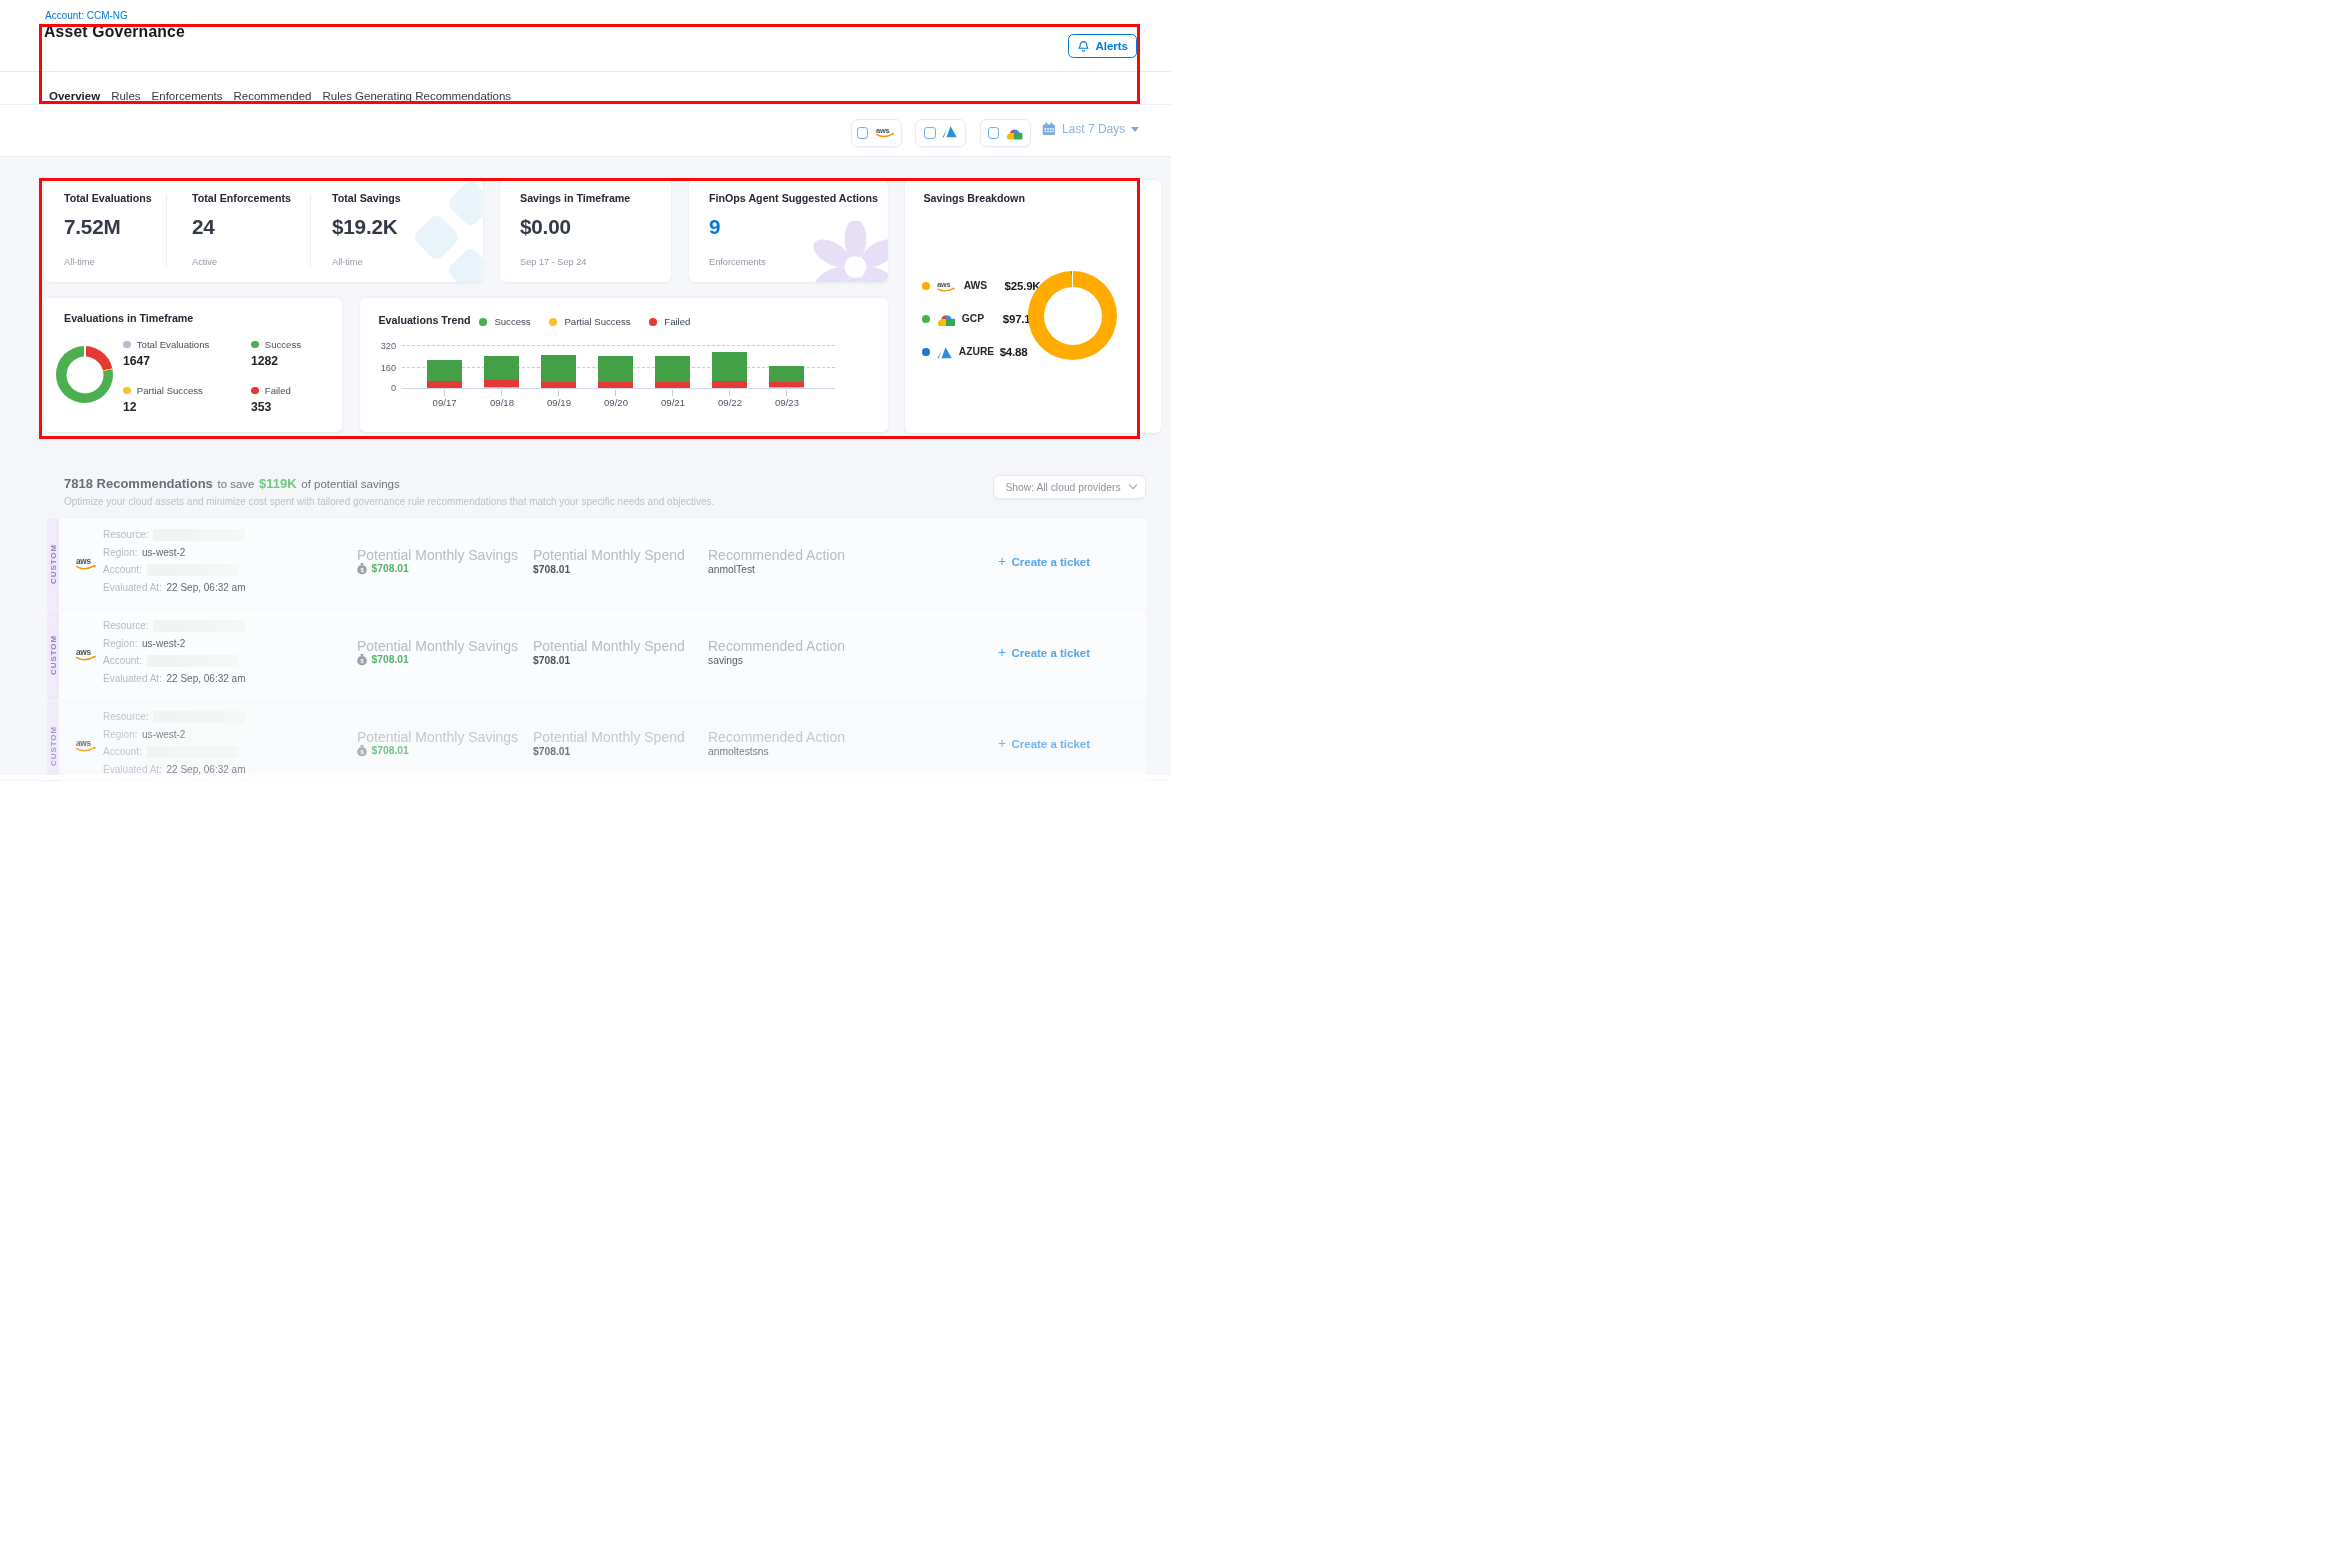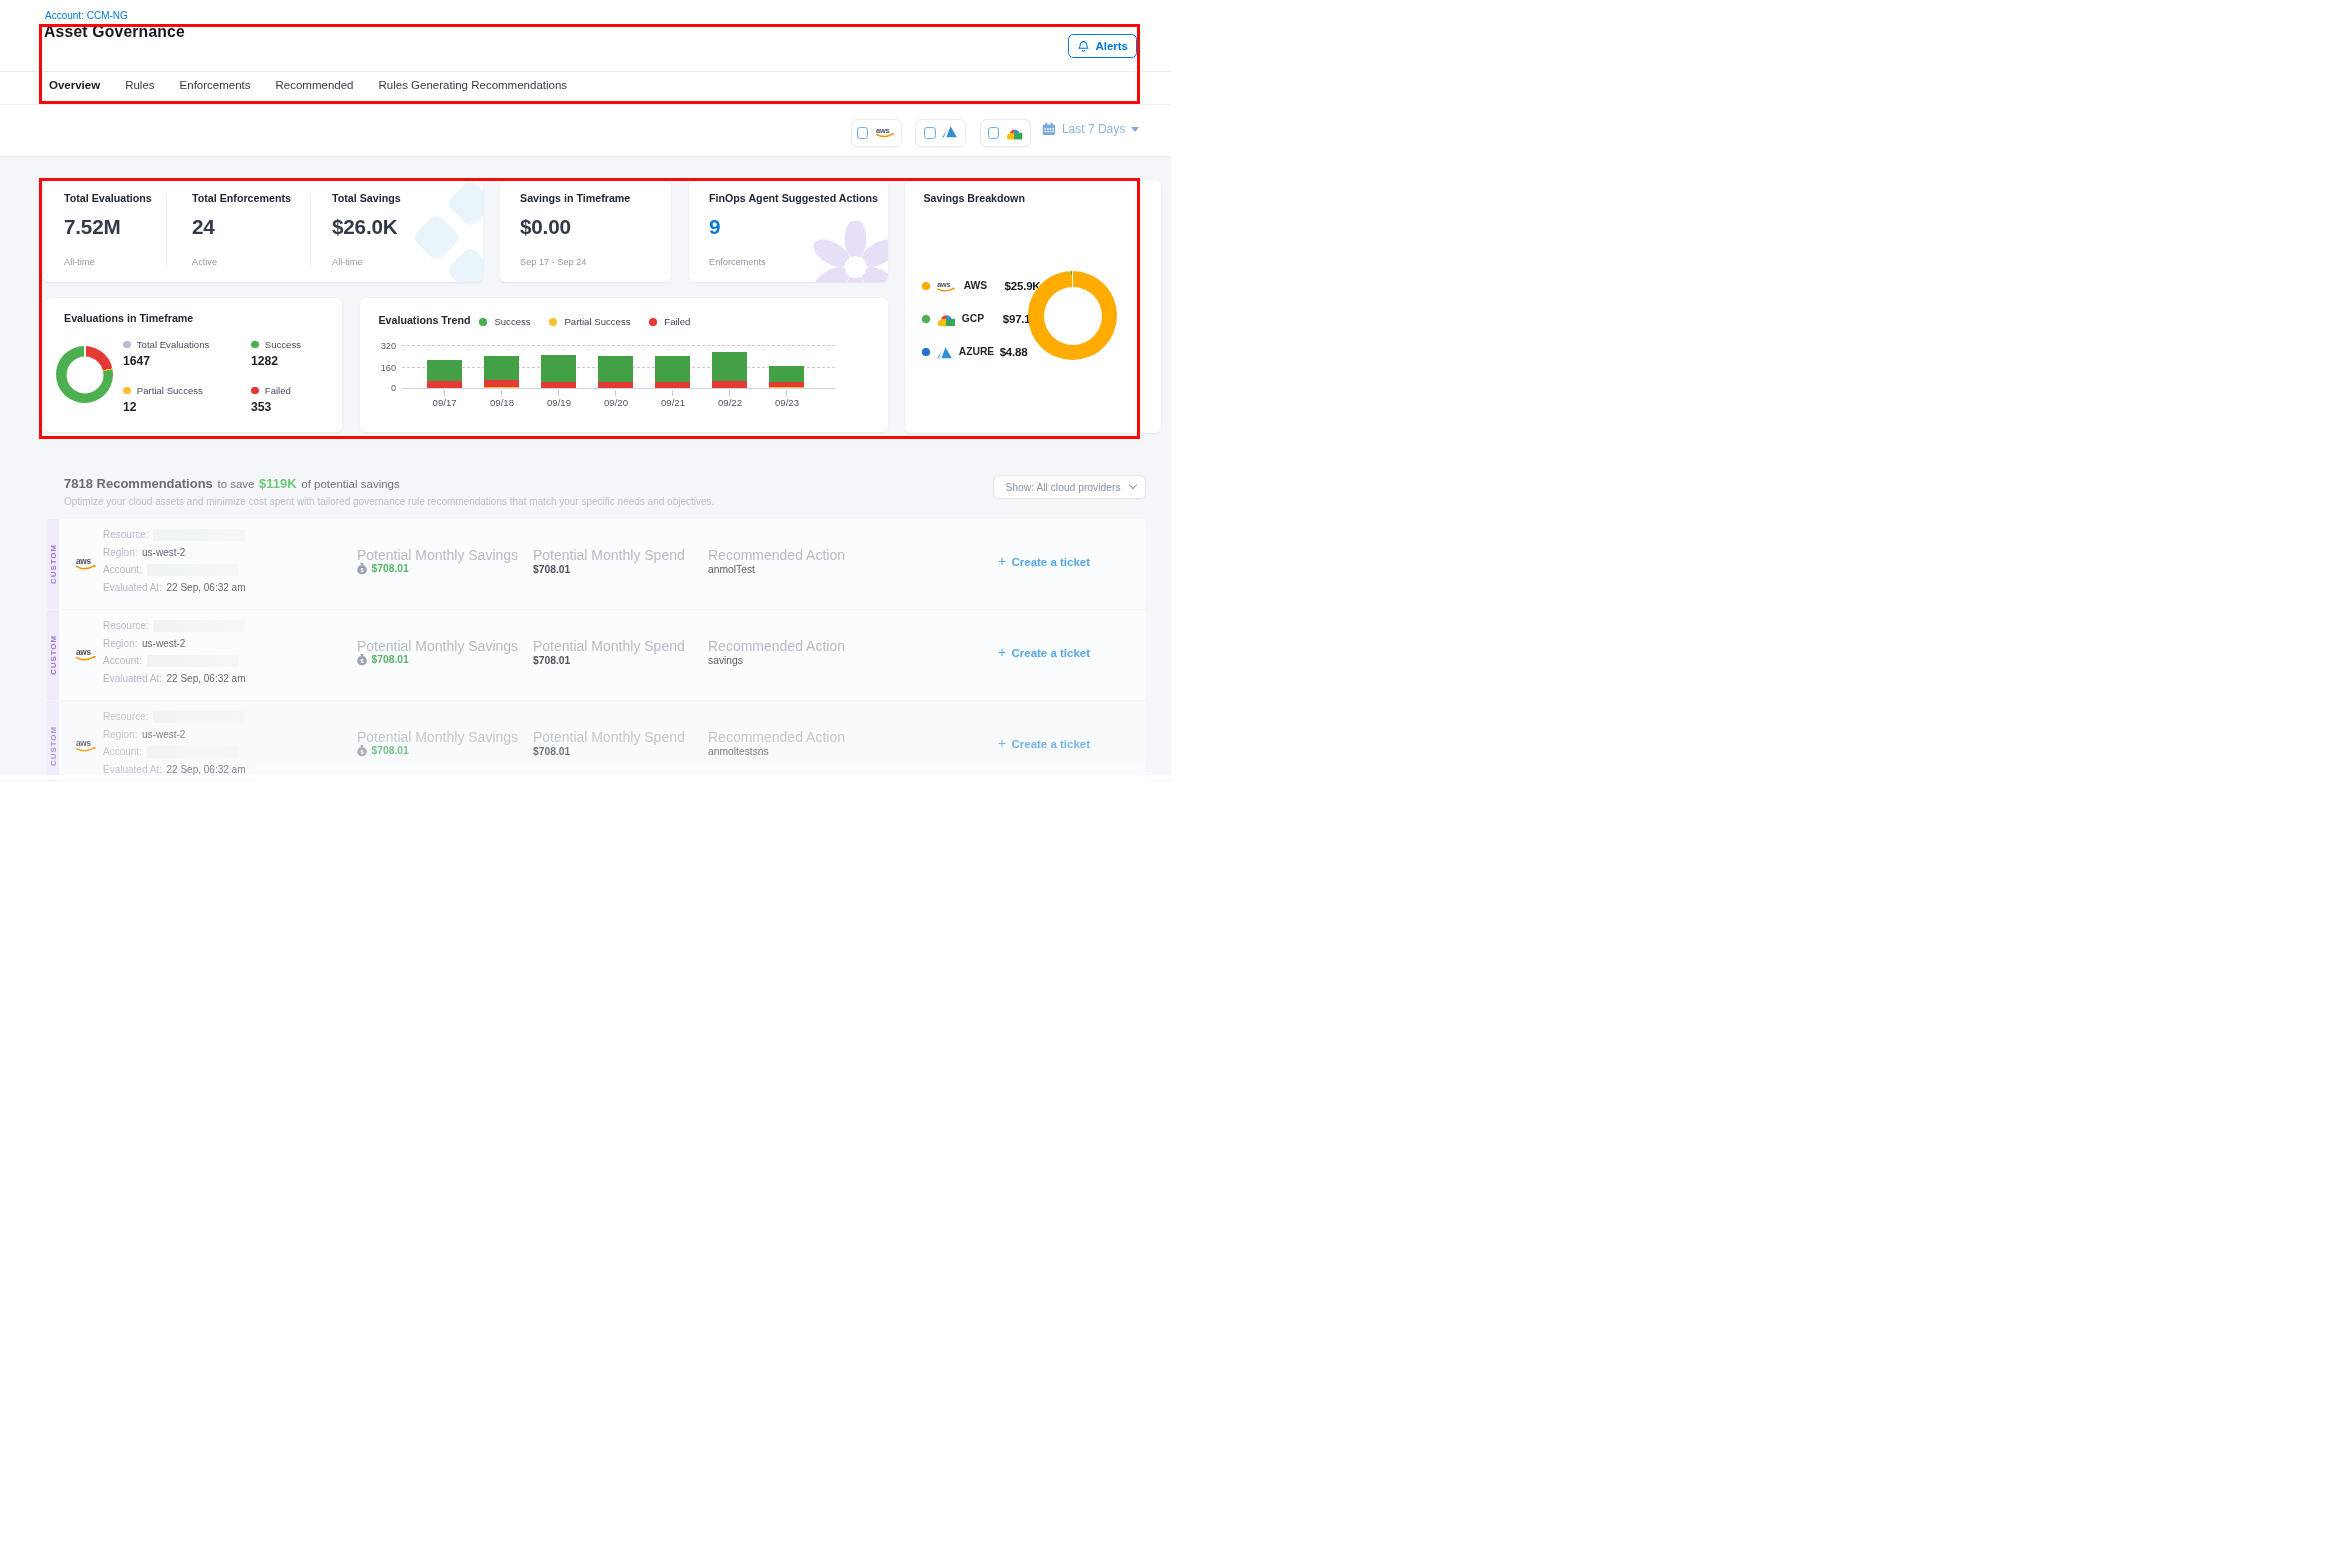--- a/index.html
+++ b/index.html
@@ -5,21 +5,21 @@
   * { box-sizing: border-box; margin:0; padding:0; }
   body { background:#fff; font-family:"Liberation Sans", sans-serif; }
   .page { position:relative; width:1171px; height:781px; background:#fff; overflow:hidden; }
 
   .abs { position:absolute; }
 
   
   .account-link { left:45px; top:10px; font-size:10px; color:#0278d5; }
   .page-title { left:44px; top:23px; font-size:15.7px; font-weight:700; color:#14181f; letter-spacing:0.2px; }
   .hdr-divider { left:0; top:71px; width:1171px; height:0.8px; background:#e8eaee; }
-  .tabs { left:49px; top:79px; display:flex; gap:25px; align-items:flex-start; height:23px; }
+  .tabs { left:49px; top:79px; display:flex; gap:11px; align-items:flex-end; height:23px; }
   .tab { font-size:11.5px; color:#343b46; cursor:pointer; white-space:nowrap; }
   .tab.active { font-weight:700; color:#1b2027; }
   .tab-underline { left:49px; top:101px; width:57px; height:2.7px; background:#0b72d6; border-radius:2.3px; }
   .tabs-border { left:0; top:104px; width:1171px; height:0.8px; background:#edeff2; }
   .alerts-btn { left:1068px; top:34px; width:69px; height:24px; border:1.2px solid #0278d5; border-radius:5.4px;
     display:flex; align-items:center; justify-content:center; gap:5.4px; color:#0278d5; font-weight:700; font-size:11.5px; cursor:pointer; background:#fff;}
 
   
   .chip { top:119px; width:51px; height:27.6px; background:#fff; border:0.8px solid #e7ecf2; border-radius:6.9px;
     box-shadow:0 0.8px 1.5px rgba(50,60,80,.06); display:flex; align-items:center; justify-content:center; gap:6.1px; cursor:pointer;}
@@ -197,21 +197,21 @@
     <div class="diamond" style="left:409px;top:73px"></div>
     <div class="stat-label" style="left:20px;top:12.2px">Total Evaluations</div>
     <div class="stat-value" style="left:20px;top:35px">7.52M</div>
     <div class="stat-sub" style="left:20px;top:77px">All-time</div>
     <div class="vdiv" style="left:122px;top:13.8px;height:73px"></div>
     <div class="stat-label" style="left:148px;top:12.2px">Total Enforcements</div>
     <div class="stat-value" style="left:148px;top:35px">24</div>
     <div class="stat-sub" style="left:148px;top:77px">Active</div>
     <div class="vdiv" style="left:266px;top:13.8px;height:73px"></div>
     <div class="stat-label" style="left:288px;top:12.2px">Total Savings</div>
-    <div class="stat-value" style="left:288px;top:35px">$26.0K</div>
+    <div class="stat-value" style="left:288px;top:35px">$19.2K</div>
     <div class="stat-sub" style="left:288px;top:77px">All-time</div>
   </div>
 
   <div class="card" style="left:500px;top:180px;width:171px;height:102px">
     <div class="stat-label" style="left:20px;top:12.2px">Savings in Timeframe</div>
     <div class="stat-value" style="left:20px;top:35px">$0.00</div>
     <div class="stat-sub" style="left:20px;top:77px">Sep 17 - Sep 24</div>
   </div>
 
   <div class="card" style="left:689px;top:180px;width:199px;height:102px">

